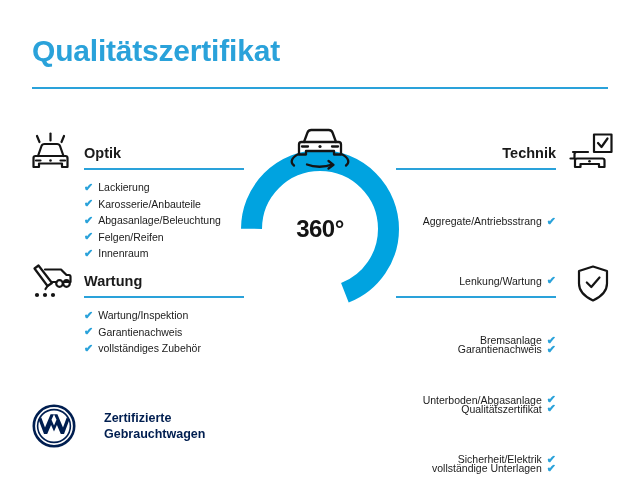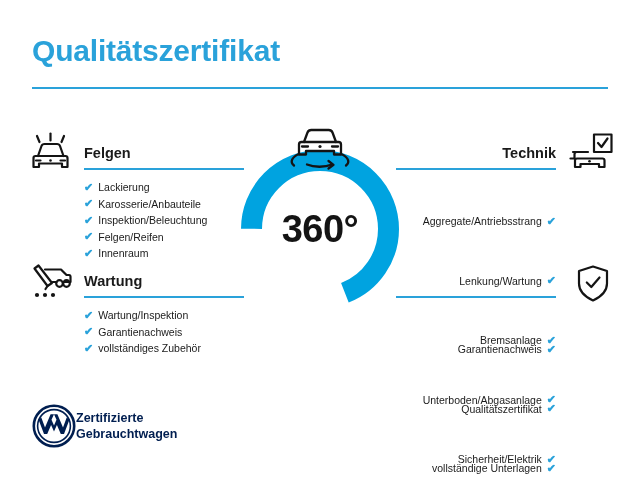--- a/index.html
+++ b/index.html
@@ -128,35 +128,35 @@
   }
   #badge-360 {
     position: absolute;
     left: 241px;
     top: 150px;
     width: 158px;
     height: 158px;
     display: flex;
     align-items: center;
     justify-content: center;
-    font-size: 38px;
+    font-size: 24px;
     font-weight: bold;
     color: #141414;
     letter-spacing: -0.5px;
     pointer-events: none;
   }
 
   
   #footer {
     position: absolute;
     left: 32px;
     top: 404px;
     display: flex;
     align-items: center;
-    gap: 0;
+    gap: 28px;
   }
   #vw-logo { width: 44px; height: 44px; flex: none; }
   #footer-text {
     font-size: 12.5px;
     font-weight: bold;
     color: #001e50;
     line-height: 16px;
     white-space: pre-line;
   }
 </style>
@@ -175,35 +175,35 @@
       <line x1="36" y1="4" x2="33.5" y2="10"></line>
       <path d="M10 24 L13.5 14 C14 12.6 15 12 16.5 12 L29 12 C30.5 12 31.5 12.6 32 14 L35.5 24"></path>
       <path d="M7.5 24 L37.5 24 C38.8 24 39.5 24.8 39.5 26 L39.5 35 L34 35 L34 31.5 L11 31.5 L11 35 L5.5 35 L5.5 26 C5.5 24.8 6.2 24 7.5 24 Z"></path>
       <line x1="8" y1="28.5" x2="12.5" y2="28.5"></line>
       <line x1="32.5" y1="28.5" x2="37" y2="28.5"></line>
       <circle cx="22.5" cy="28.5" r="1.3" fill="#141414" stroke="none"></circle>
     </svg>
   </div>
   <div class="block left" id="block-optik">
     <div class="block-head">
-      <div class="block-title">Felgen</div>
+      <div class="block-title">Optik</div>
       <div class="head-rule"></div>
     </div>
     <ul class="items">
       <li>
           <span class="chk">✔</span>
           <span>Lackierung</span>
         </li>
       <li>
           <span class="chk">✔</span>
           <span>Karosserie/Anbauteile</span>
         </li>
       <li>
           <span class="chk">✔</span>
-          <span>Inspektion/Beleuchtung</span>
+          <span>Abgasanlage/Beleuchtung</span>
         </li>
       <li>
           <span class="chk">✔</span>
           <span>Felgen/Reifen</span>
         </li>
       <li>
           <span class="chk">✔</span>
           <span>Innenraum</span>
         </li>
     </ul>

